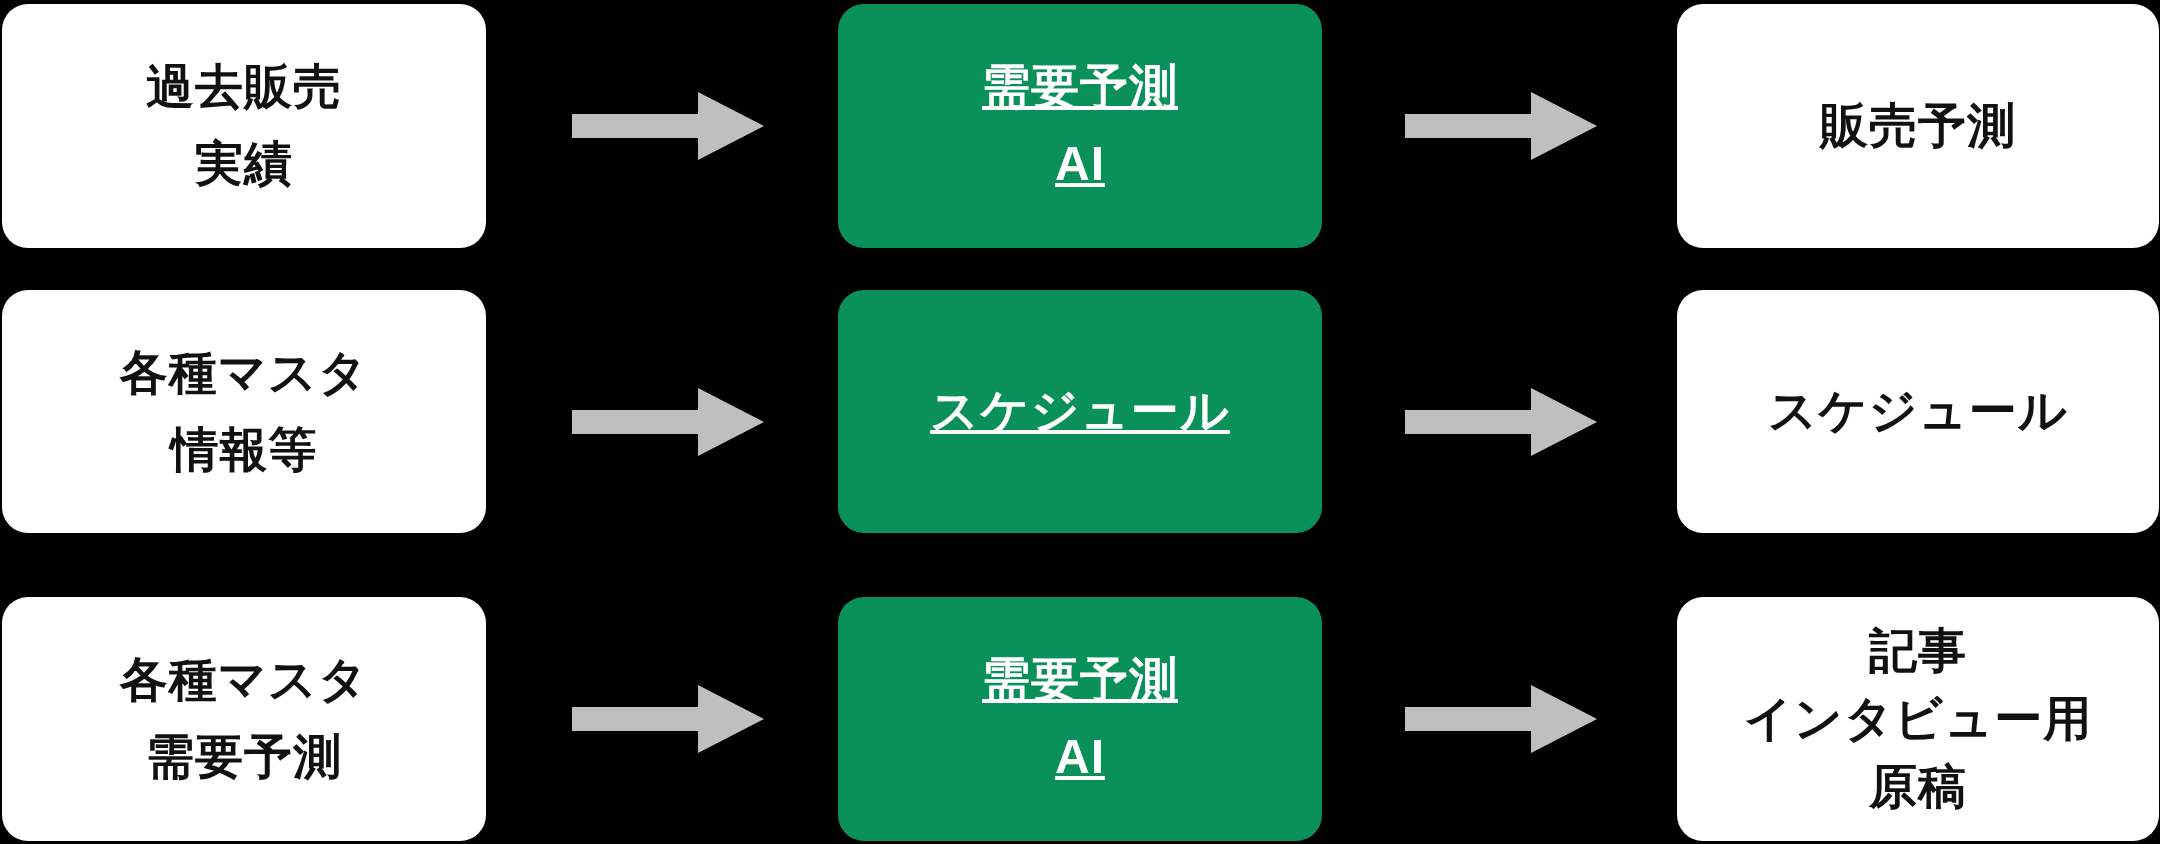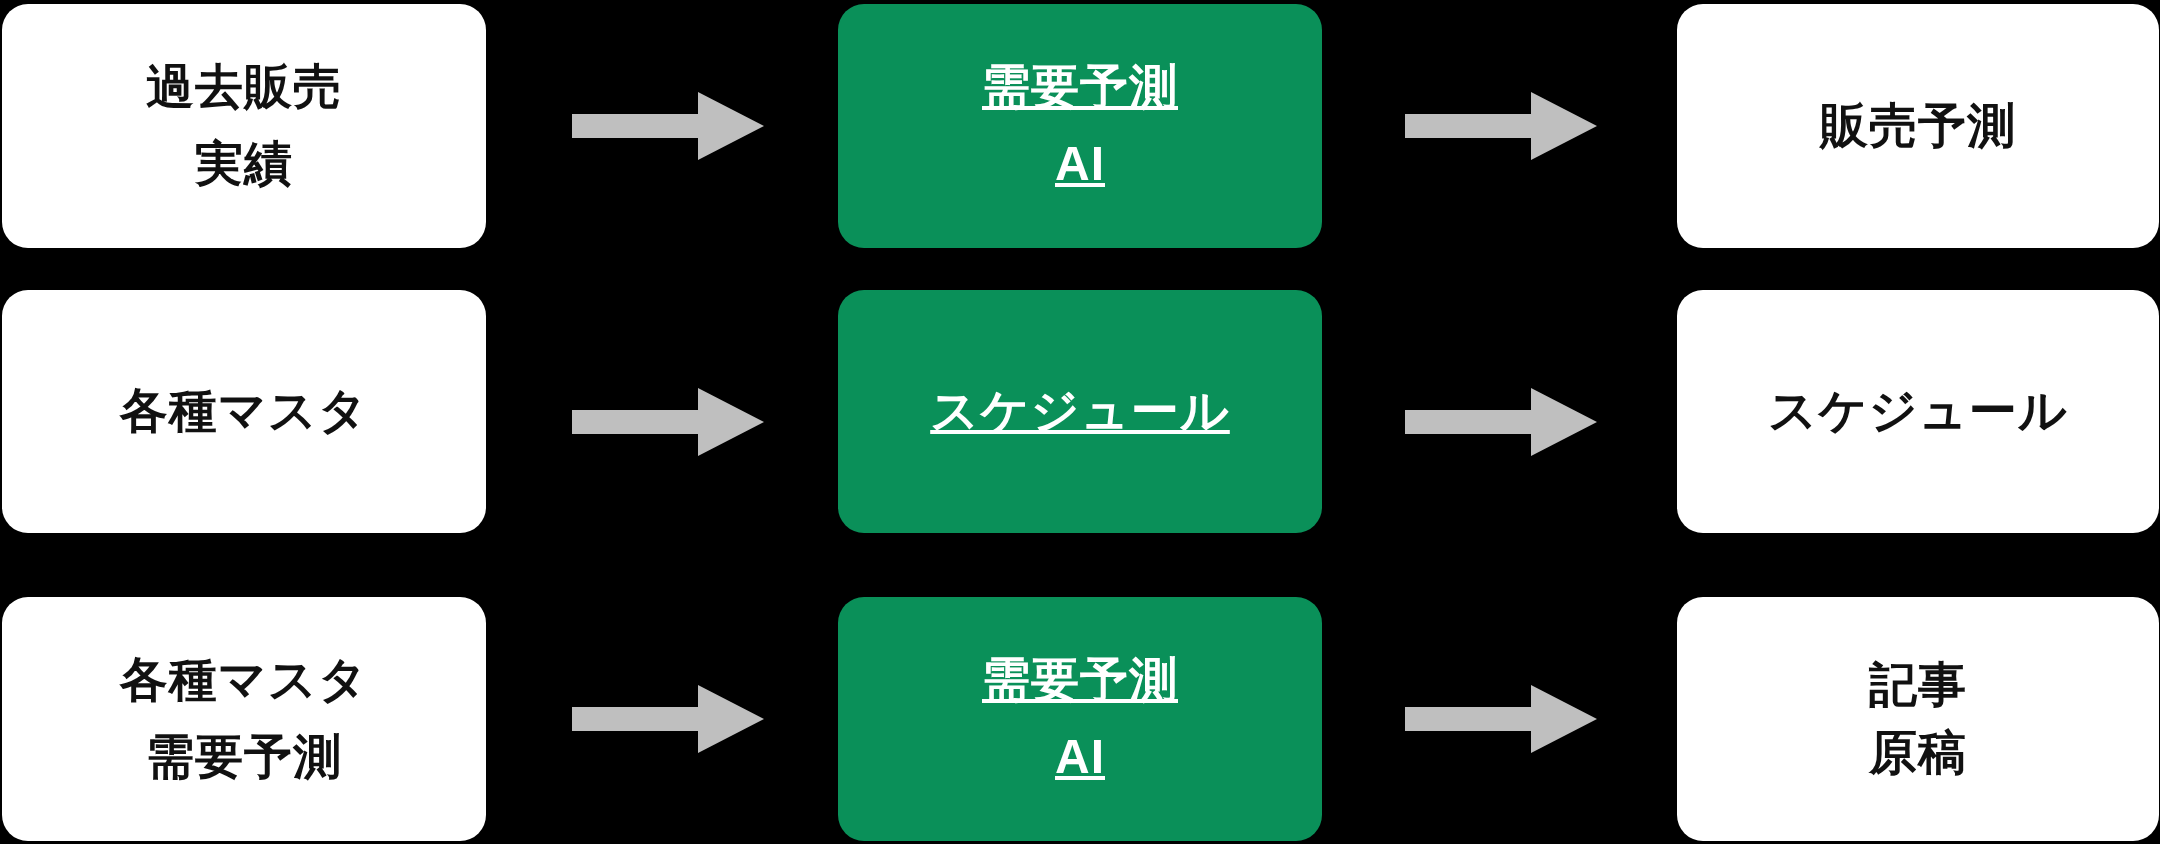--- a/index.html
+++ b/index.html
@@ -76,20 +76,21 @@
   </div>
   <svg class="arrow col-b ar0" viewBox="0 0 192 68">
     <polygon points="0,22 126,22 126,0 192,34 126,68 126,46 0,46"></polygon>
   </svg>
   <div class="box output r0">
     <div>販売予測</div>
   </div>
 
   <div class="box input r1">
     <div>各種マスタ</div>
+    <div>情報等</div>
   </div>
   <svg class="arrow col-a ar1" viewBox="0 0 192 68">
     <polygon points="0,22 126,22 126,0 192,34 126,68 126,46 0,46"></polygon>
   </svg>
   <div class="box ai r1">
     <div>スケジュール</div>
   </div>
   <svg class="arrow col-b ar1" viewBox="0 0 192 68">
     <polygon points="0,22 126,22 126,0 192,34 126,68 126,46 0,46"></polygon>
   </svg>
@@ -106,16 +107,17 @@
   </svg>
   <div class="box ai r2">
     <div>需要予測</div>
     <div>AI</div>
   </div>
   <svg class="arrow col-b ar2" viewBox="0 0 192 68">
     <polygon points="0,22 126,22 126,0 192,34 126,68 126,46 0,46"></polygon>
   </svg>
   <div class="box output r2 lh-tight">
     <div>記事</div>
+    <div>インタビュー用</div>
     <div>原稿</div>
   </div>
 
 </div>
 
 </body></html>

